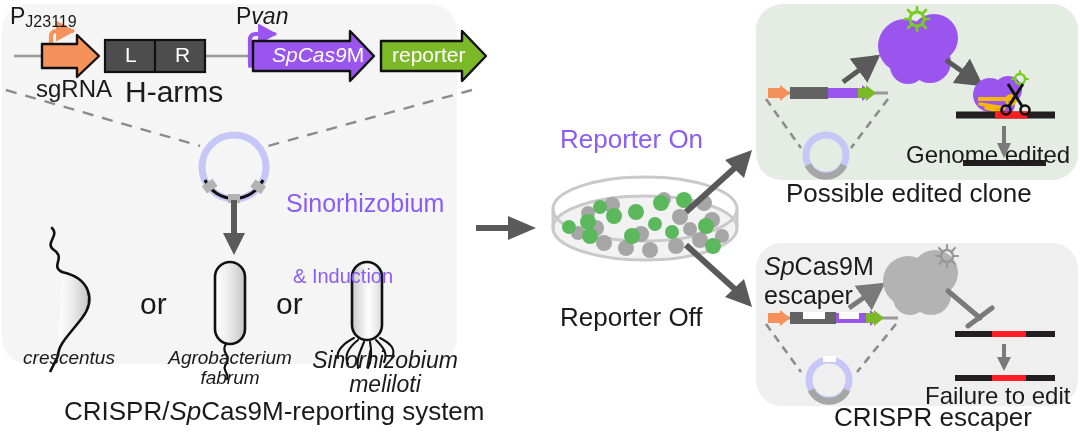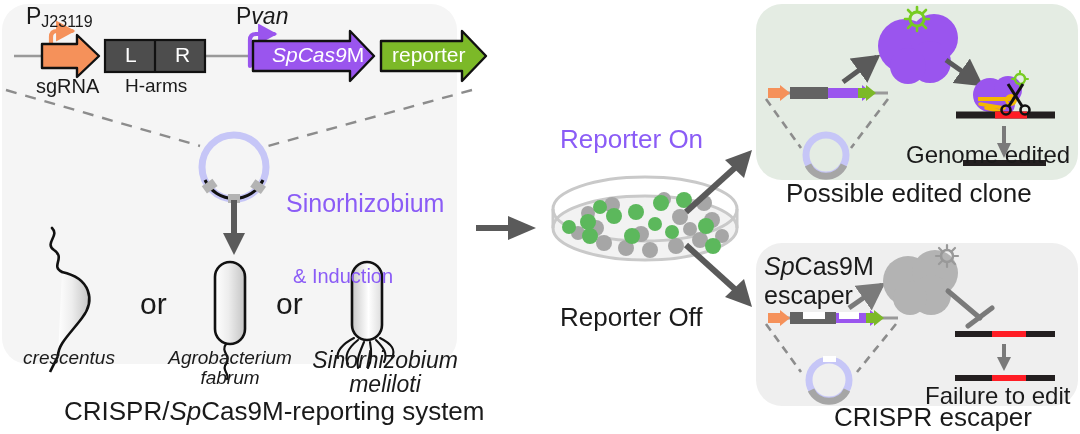--- a/index.html
+++ b/index.html
@@ -299,26 +299,26 @@
     <g>
       <line x1="1004" y1="344" x2="1004" y2="360" stroke="#7a7a7a" stroke-width="4"></line>
       <path d="M997,357 L1011,357 L1004,371 z" fill="#7a7a7a"></path>
     </g>
     <g>
       <line x1="955" y1="378" x2="1055" y2="378" stroke="#231f20" stroke-width="6"></line>
       <line x1="992" y1="378" x2="1026" y2="378" stroke="#ff1d25" stroke-width="6"></line>
     </g>
   </svg>
 
-  <div class="lbl" id="p1" style="left:26px;top:4px;font-size:23px;"><span>P</span><span style="font-size:16px;vertical-align:-0.18em;">J23119</span></div>
+  <div class="lbl" id="p1" style="left:10px;top:4px;font-size:23px;"><span>P</span><span style="font-size:16px;vertical-align:-0.18em;">J23119</span></div>
 
   <div class="lbl" id="p2" style="left:236px;top:4px;font-size:23px;"><span>P</span><span class="it">van</span></div>
 
-  <div class="lbl" style="left:36px;top:76px;font-size:20px;">sgRNA</div>
-  <div class="lbl" style="left:125px;top:76px;font-size:19px;">H-arms</div>
+  <div class="lbl" style="left:36px;top:76px;font-size:24px;">sgRNA</div>
+  <div class="lbl" style="left:125px;top:76px;font-size:30px;">H-arms</div>
 
   <div class="lbl" style="left:125px;top:44px;font-size:21px;color:#ffffff;">L</div>
   <div class="lbl" style="left:175px;top:44px;font-size:21px;color:#ffffff;">R</div>
 
   <div class="lbl" style="left:272px;top:44px;font-size:21px;color:#ffffff;"><span class="it">SpCas9</span><span>M</span></div>
 
   <div class="lbl" style="left:392px;top:44px;font-size:21px;color:#ffffff;">reporter</div>
 
   <div class="lbl blue" style="left:286px;top:190px;font-size:25px;">Sinorhizobium</div>
   <div class="lbl blue" style="left:293px;top:220px;font-size:20px;margin-top:46px;">&amp; Induction</div>

